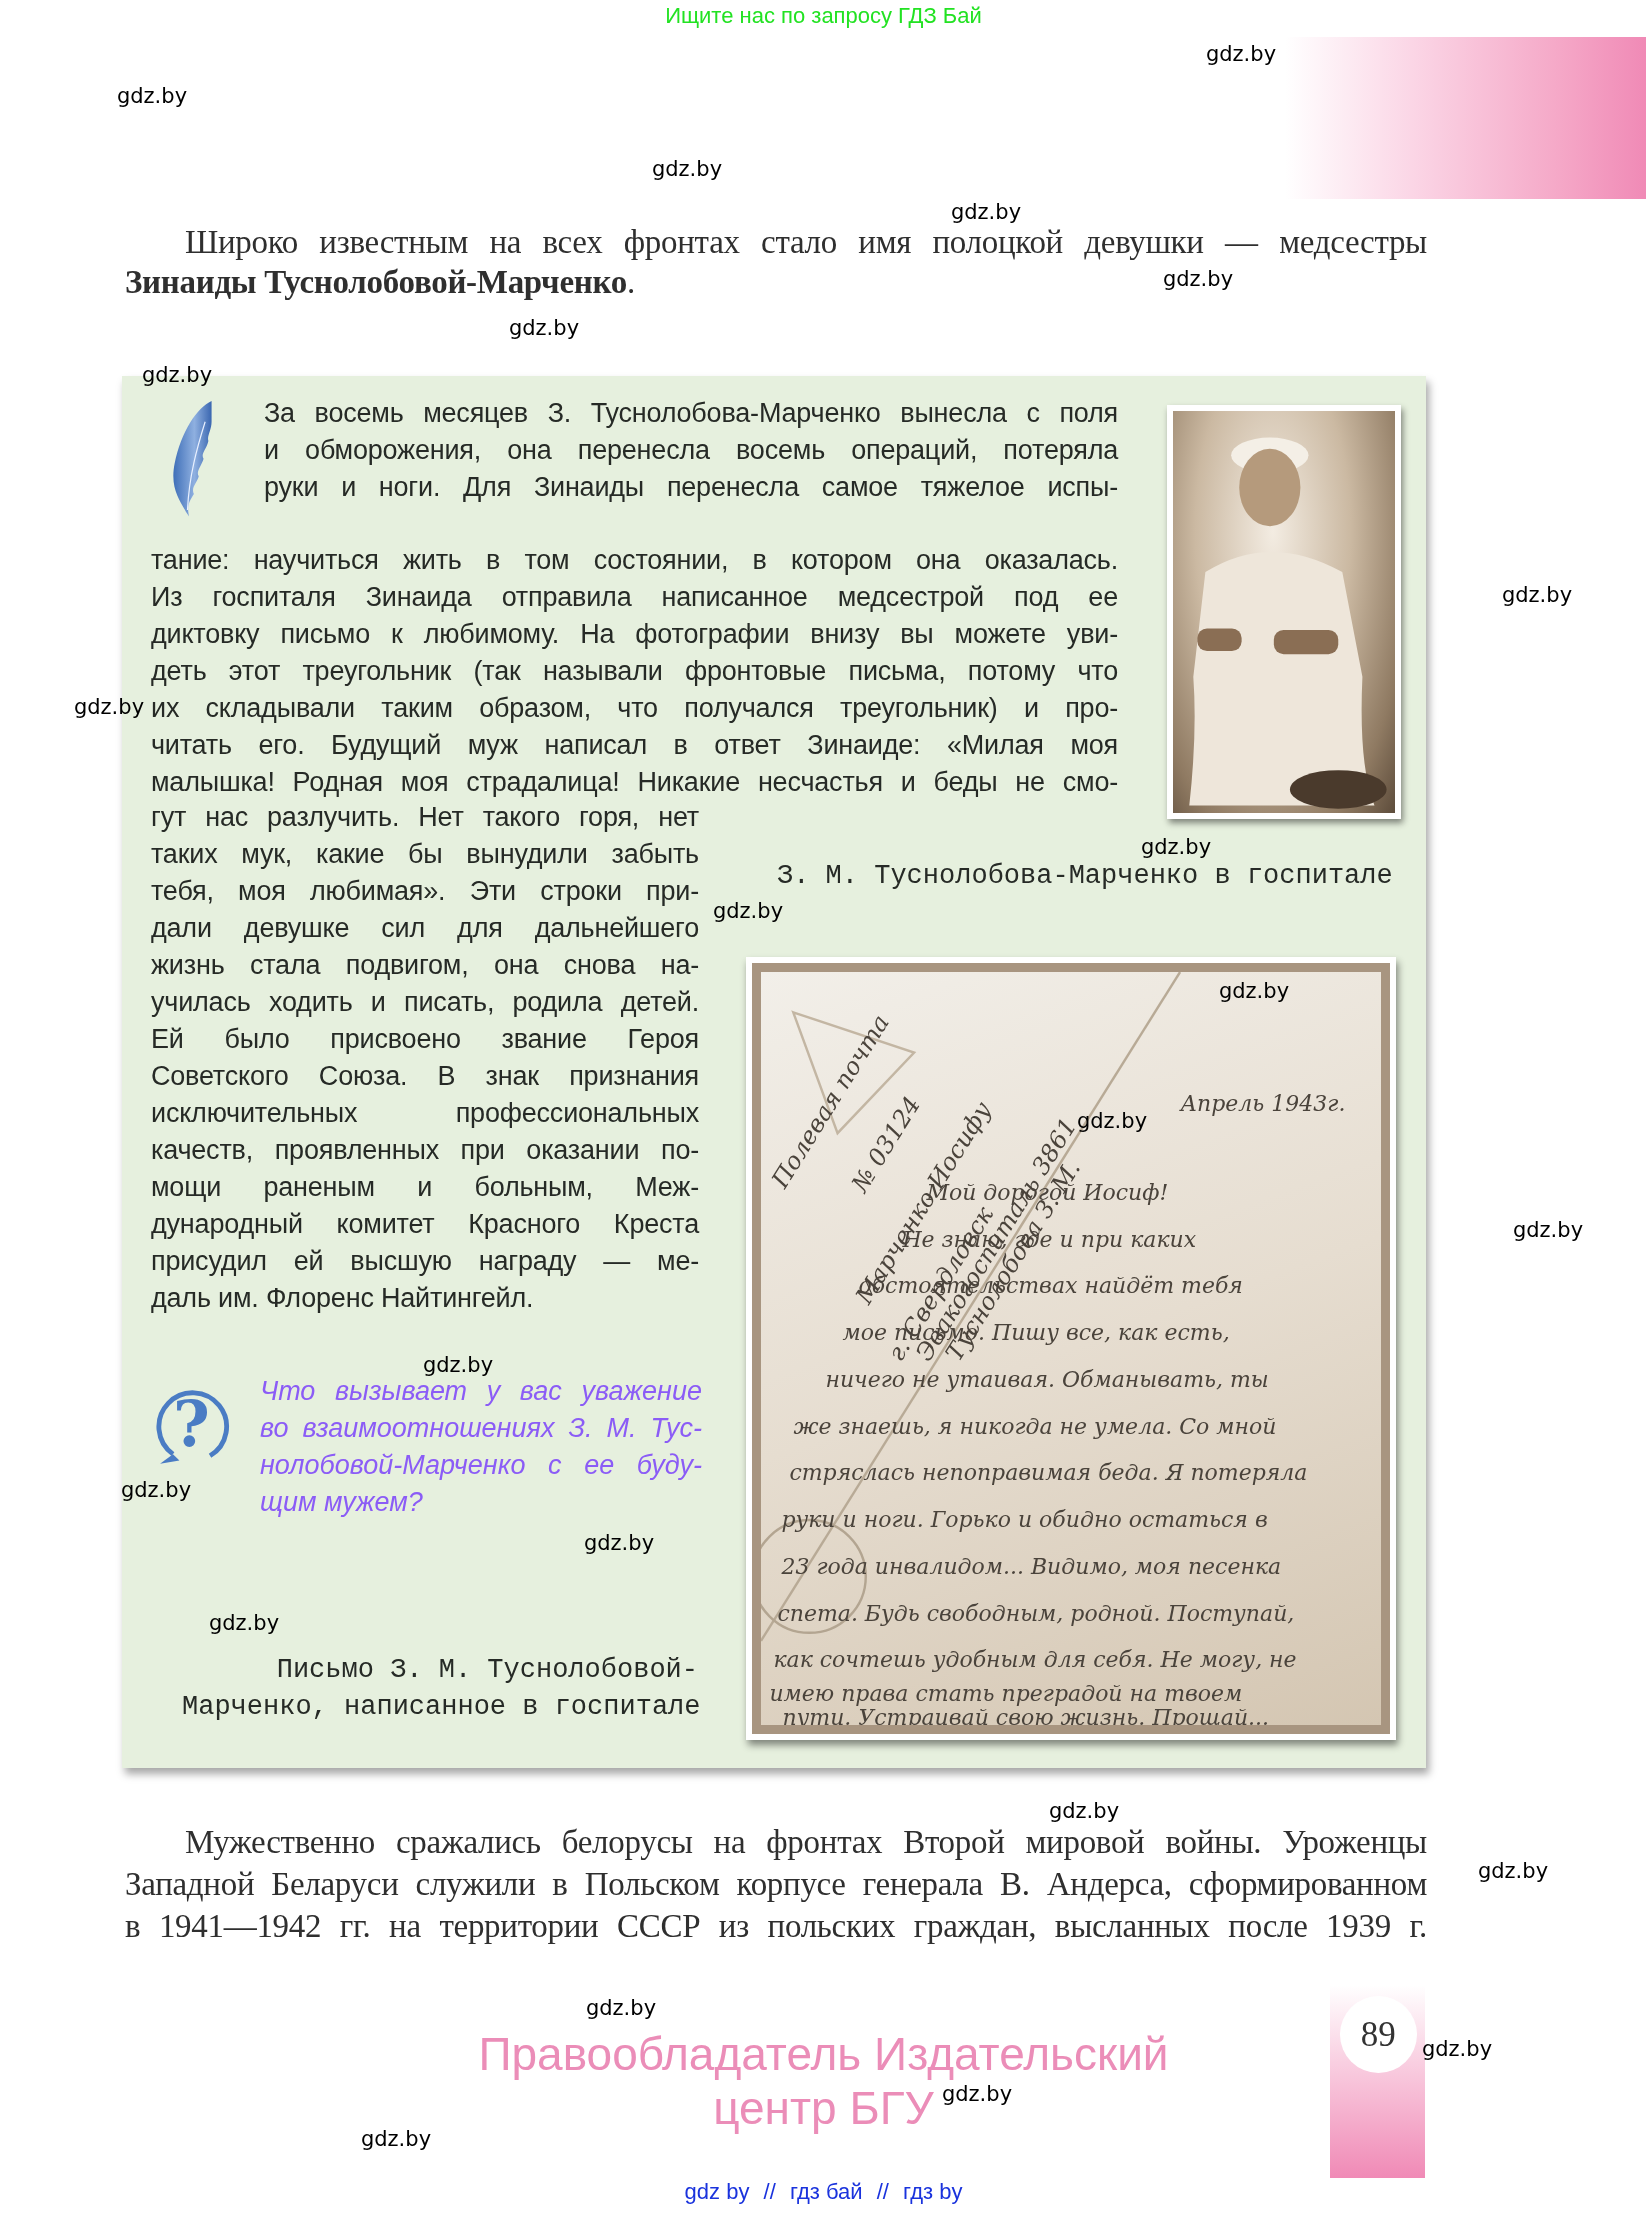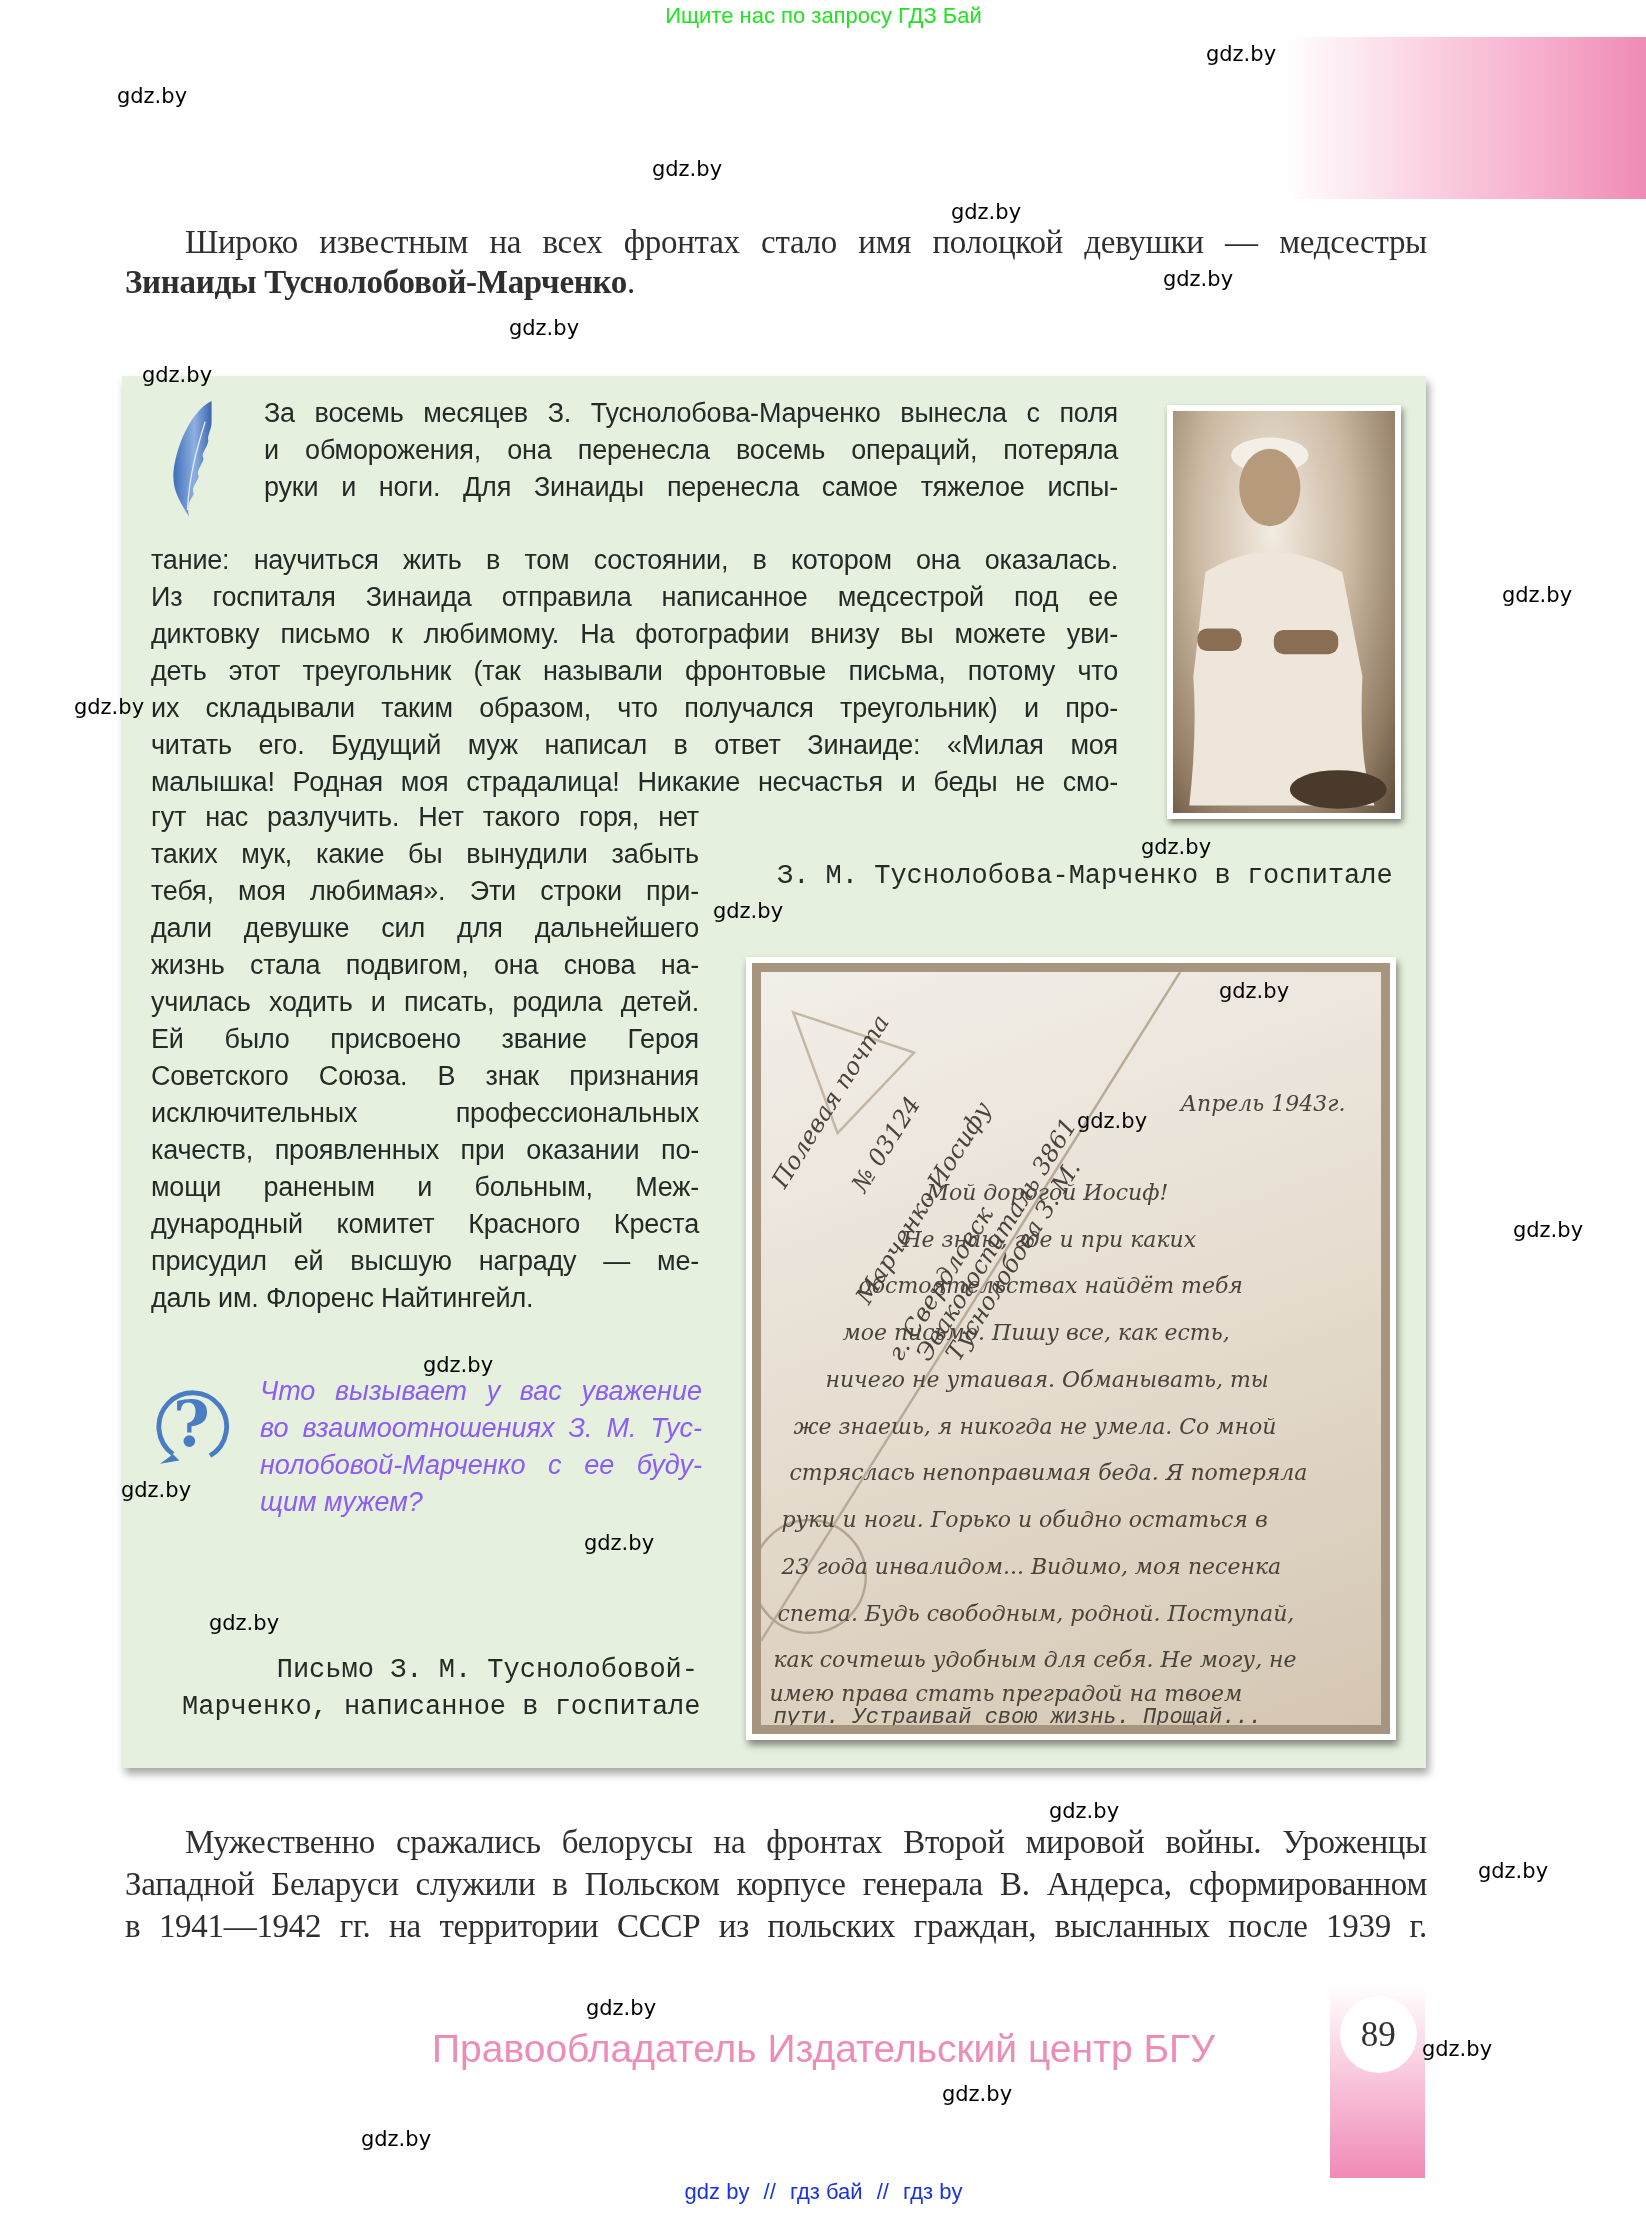--- a/index.html
+++ b/index.html
@@ -70,21 +70,21 @@
     line-height: 37px;
   }
   .question-text .line { display: block; white-space: nowrap; text-align: justify; text-align-last: justify; }
   .question-text .line.last { text-align-last: left; }
   .watermark {
     position: absolute; font-family: "DejaVu Sans", sans-serif; font-size: 21px; color: #000;
     transform: translate(-50%, -50%); white-space: nowrap;
   }
   .footer-copyright {
     position: absolute; left: 0; width: 1647px; top: 2027px; text-align: center;
-    padding-right: 0; font-size: 39px; color: #eb8db8;
+    padding-right: 0; font-size: 46px; color: #eb8db8;
   }
   .footer-copyright span { position: relative; left: 0px; }
   .page-band {
     position: absolute; left: 1330px; top: 1985px; width: 95px; height: 193px;
     background: linear-gradient(to bottom, #ffffff 0%, #f9cfe1 40%, #f08ab6 100%);
   }
   .page-circle {
     position: absolute; left: 9.7px; top: 11.3px; width: 77px; height: 77px; border-radius: 50%;
     background: #ffffff; display: flex; align-items: center; justify-content: center;
     font-family: "Liberation Serif", serif; font-size: 35px; color: #333;
@@ -185,21 +185,21 @@
     <div class="hand" style="left:97px; top:301px;">обстоятельствах найдёт тебя</div>
     <div class="hand" style="left:81px; top:348px;">мое письмо. Пишу все, как есть,</div>
     <div class="hand" style="left:64px; top:395px;">ничего не утаивая. Обманывать, ты</div>
     <div class="hand" style="left:32px; top:442px;">же знаешь, я никогда не умела. Со мной</div>
     <div class="hand" style="left:28px; top:488px;">стряслась непоправимая беда. Я потеряла</div>
     <div class="hand" style="left:20px; top:535px;">руки и ноги. Горько и обидно остаться в</div>
     <div class="hand" style="left:20px; top:582px;">23 года инвалидом... Видимо, моя песенка</div>
     <div class="hand" style="left:16px; top:629px;">спета. Будь свободным, родной. Поступай,</div>
     <div class="hand" style="left:12px; top:675px;">как сочтешь удобным для себя. Не могу, не</div>
     <div class="hand" style="left:8px; top:709px;">имею права стать преградой на твоем</div>
-    <div class="hand" style="left:12px; top:733px;font-family:Liberation Mono, monospace;">пути. Устраивай свою жизнь. Прощай...</div>
+    <div class="hand" style="left:21px; top:733px;">пути. Устраивай свою жизнь. Прощай...</div>
   </div>
 </div>
 
 <svg class="abs" style="left:152px; top:1383px;" width="79" height="81" viewBox="0 0 98 100">
   <path d="M26 88 A 42 42 0 1 1 72 90" fill="none" stroke="#4a7cc4" stroke-width="6"></path>
   <path d="M26 88 L 10 100 L 34 96 Z" fill="#4a7cc4"></path>
   <text x="49" y="78" text-anchor="middle" font-family="DejaVu Serif, serif" font-weight="bold" font-size="78" fill="#4a7cc4">?</text>
 </svg>
 
 <div class="question-text">

